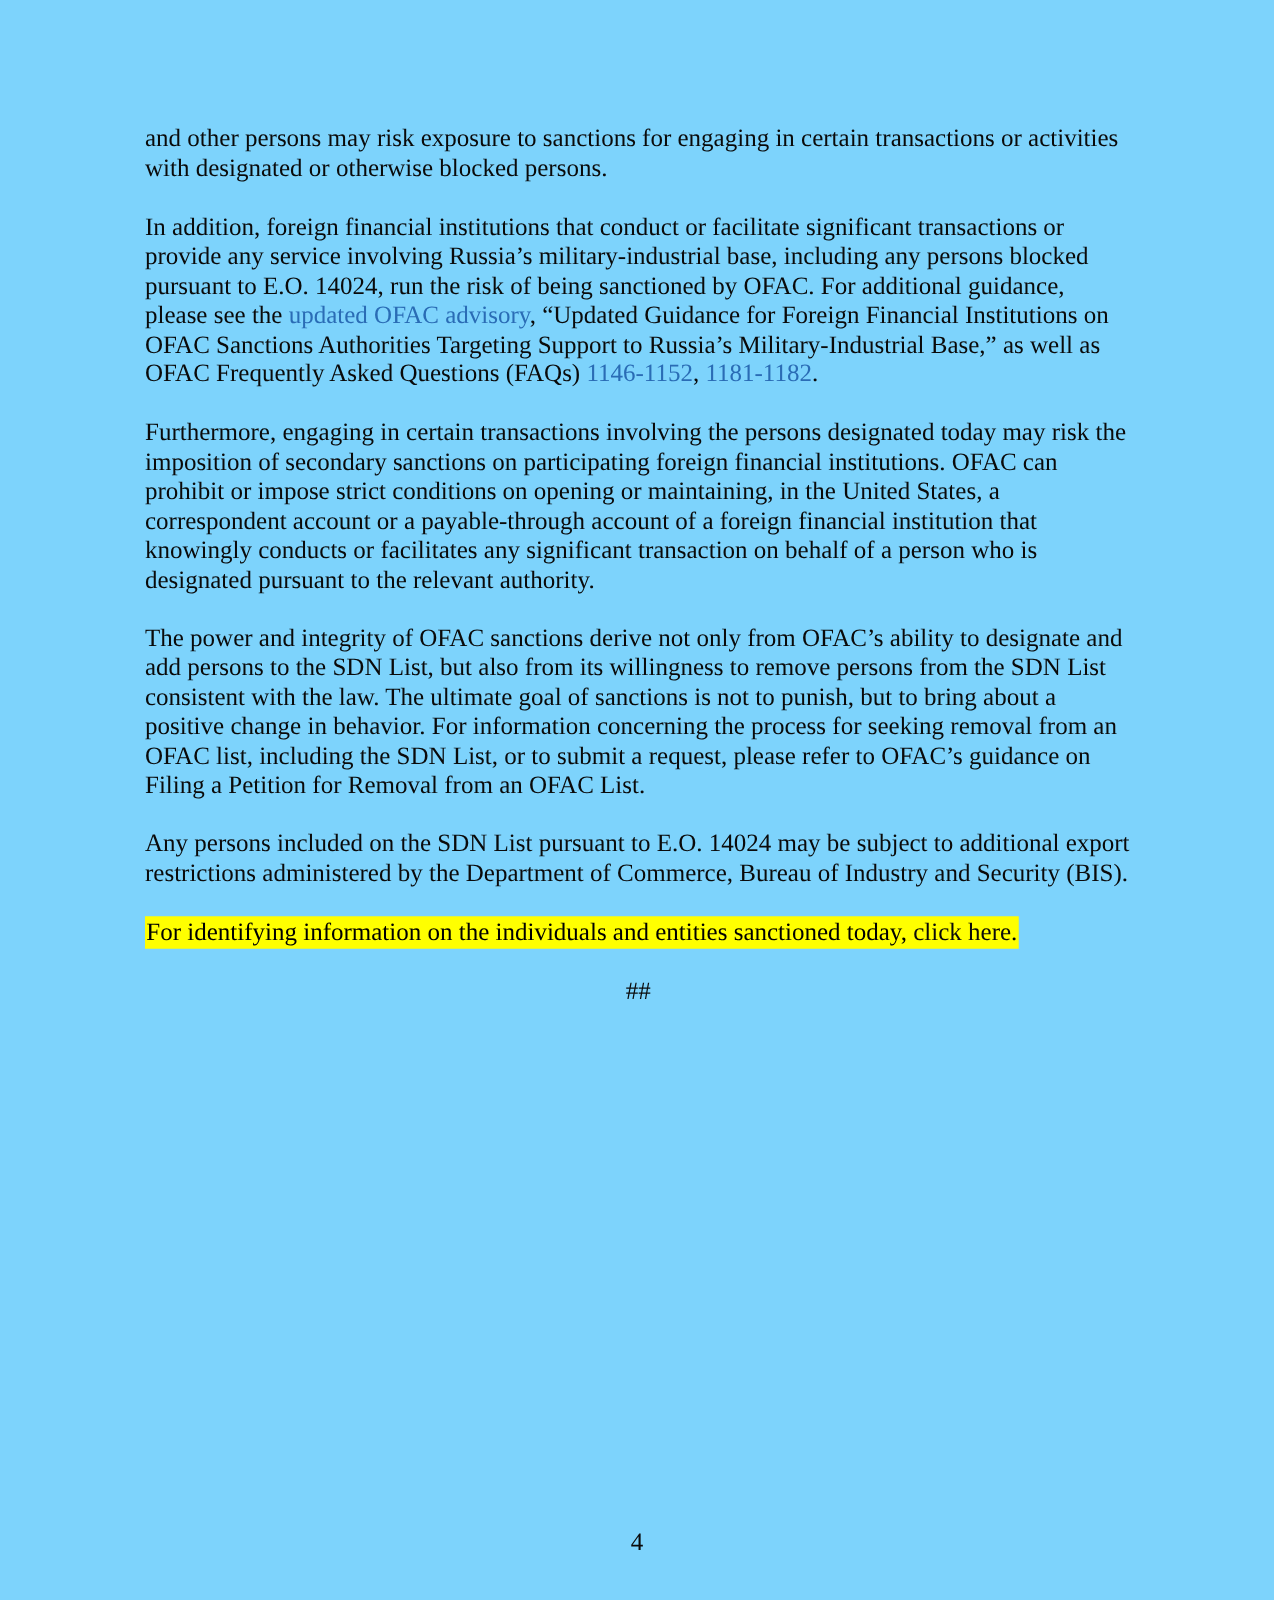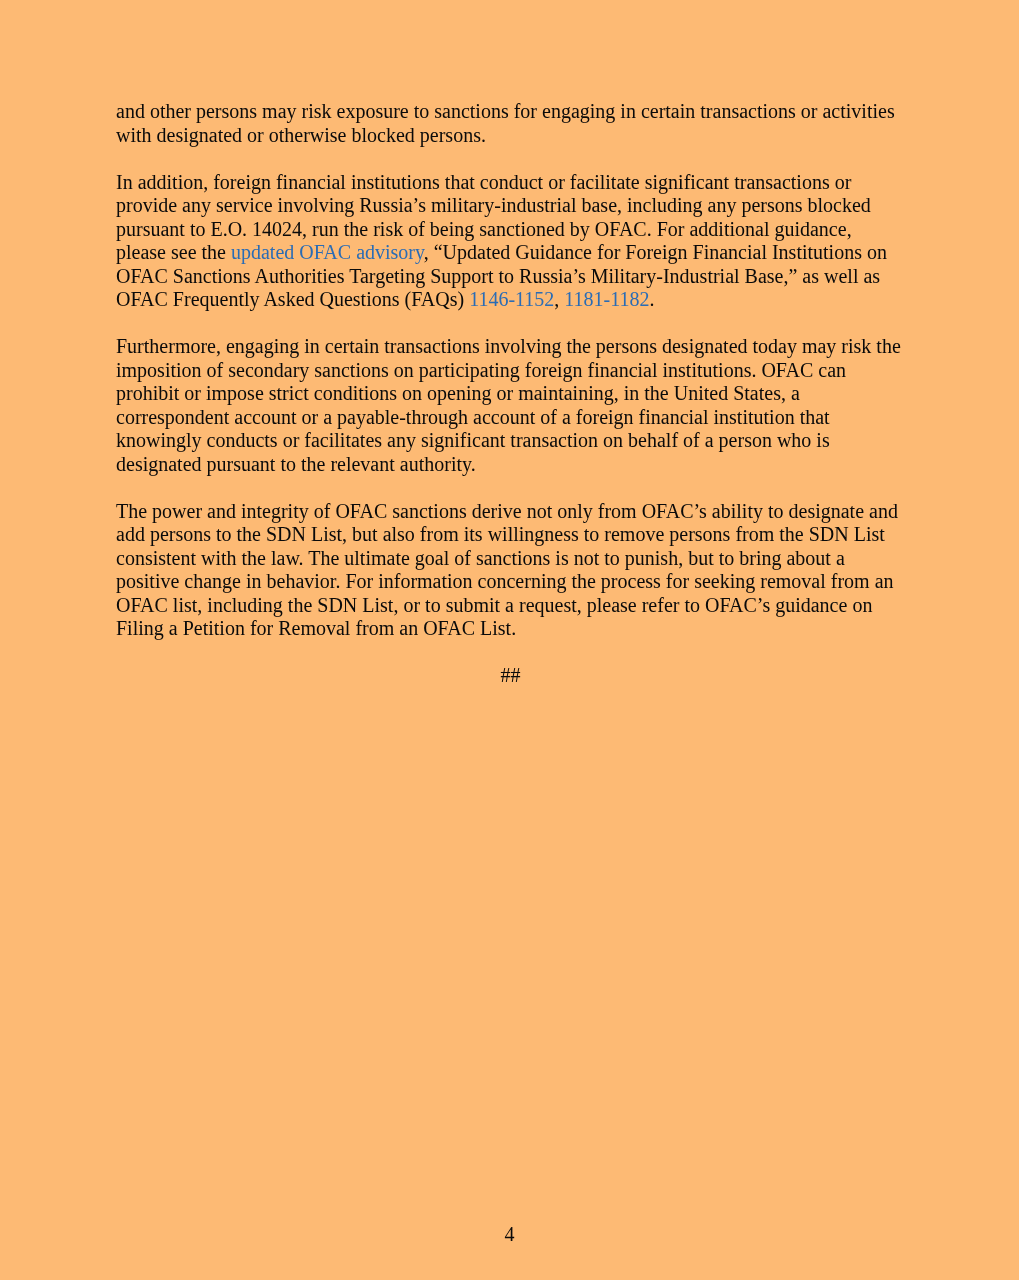--- a/index.html
+++ b/index.html
@@ -4,21 +4,21 @@
 <style>
   html, body {
     margin: 0;
     padding: 0;
     background: #ffffff;
   }
   .page {
     position: relative;
     width: 1019px;
     height: 1280px;
-    background: #fdba74;
+    background: #7dd3fc;
     overflow: hidden;
     font-family: "Liberation Serif", "DejaVu Serif", serif;
     color: #0a0a0a;
   }
   .content {
     position: absolute;
     top: 100px;
     left: 116px;
     width: 789px;
     font-size: 20px;
@@ -65,20 +65,22 @@
   <div class="content">
 
     <p class="para">and other persons may risk exposure to sanctions for engaging in certain transactions or activities with designated or otherwise blocked persons.</p>
 
     <p class="para"><span>In addition, foreign financial institutions that conduct or facilitate significant transactions or provide any service involving Russia’s military-industrial base, including any persons blocked pursuant to E.O. 14024, run the risk of being sanctioned by OFAC. For additional guidance, please see the </span><a class="doc-link">updated OFAC advisory</a><span>, “Updated Guidance for Foreign Financial Institutions on OFAC Sanctions Authorities Targeting Support to Russia’s Military-Industrial Base,” as well as OFAC Frequently Asked Questions (FAQs) </span><a class="doc-link">1146-1152</a><span>, </span><a class="doc-link">1181-1182</a><span>.</span></p>
 
     <p class="para">Furthermore, engaging in certain transactions involving the persons designated today may risk the imposition of secondary sanctions on participating foreign financial institutions.  OFAC can prohibit or impose strict conditions on opening or maintaining, in the United States, a correspondent account or a payable-through account of a foreign financial institution that knowingly conducts or facilitates any significant transaction on behalf of a person who is designated pursuant to the relevant authority.</p>
 
     <p class="para">The power and integrity of OFAC sanctions derive not only from OFAC’s ability to designate and add persons to the SDN List, but also from its willingness to remove persons from the SDN List consistent with the law.  The ultimate goal of sanctions is not to punish, but to bring about a positive change in behavior.  For information concerning the process for seeking removal from an OFAC list, including the SDN List, or to submit a request, please refer to OFAC’s guidance on Filing a Petition for Removal from an OFAC List.</p>
 
+    <p class="para">Any persons included on the SDN List pursuant to E.O. 14024 may be subject to additional export restrictions administered by the Department of Commerce, Bureau of Industry and Security (BIS).</p>
 
+    <p class="para"><mark class="highlight"><span>For identifying information on the individuals and entities sanctioned today, </span><a class="click-here-link">click here</a><span>.</span></mark></p>
 
     <p class="end-mark">##</p>
 
   </div>
 
   <div class="footer">4</div>
 </div>
 
 </body></html>

